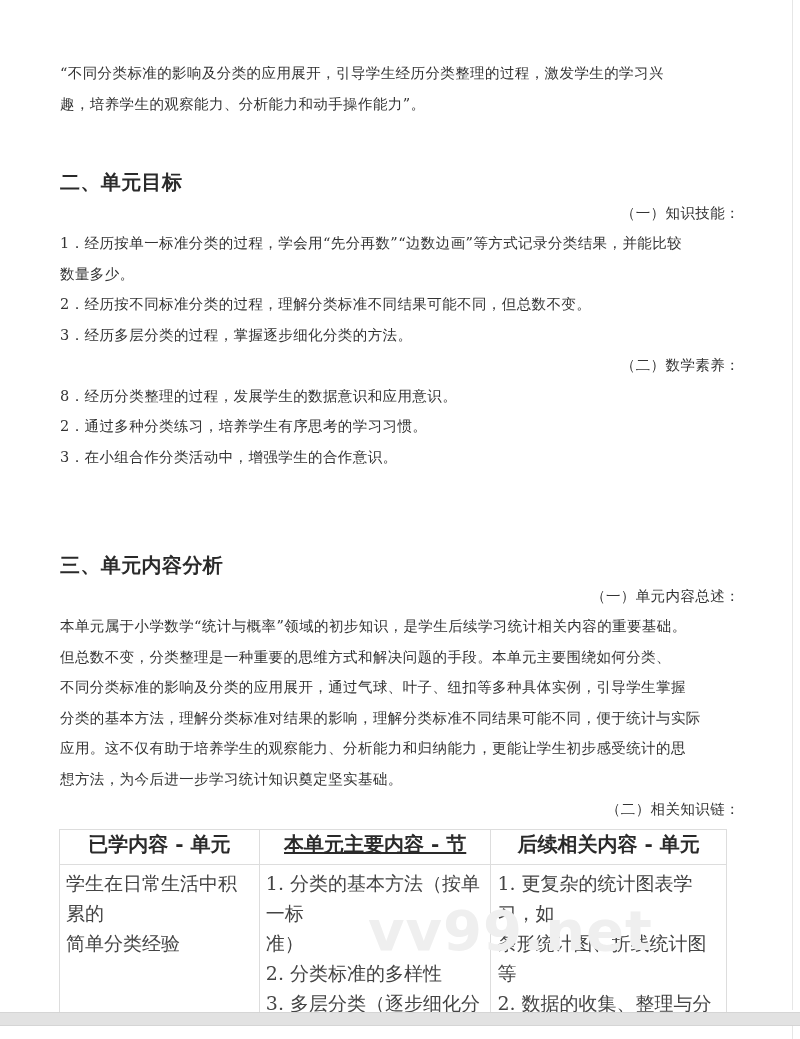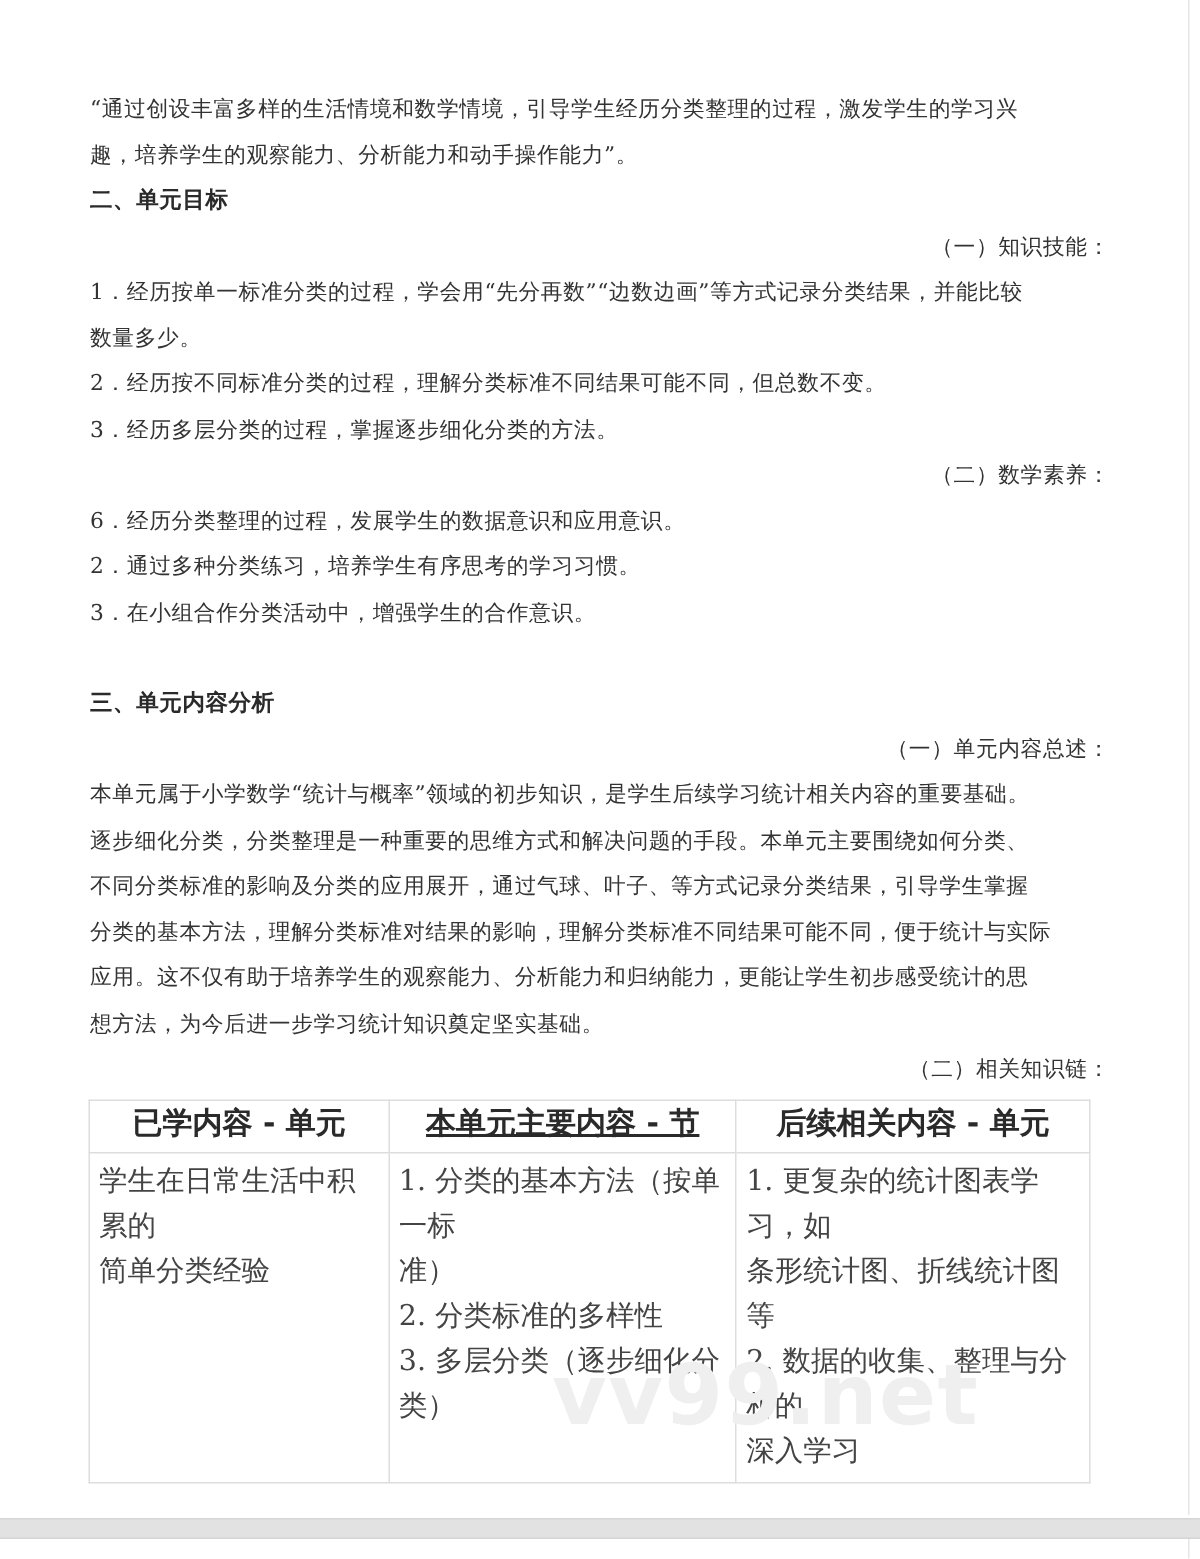--- a/index.html
+++ b/index.html
@@ -8,21 +8,21 @@
     background: #ffffff;
     font-family: "DejaVu Serif", "Liberation Serif", serif;
     color: #333;
   }
   .page {
     position: absolute; left: 0; top: 0; width: 792px; height: 1010px;
     background: #fff; border-right: 1px solid #e6e6e6;
   }
   .content { position: absolute; left: 60px; top: 58px; width: 680px; }
   p { margin: 0; font-size: 14.5px; line-height: 30.5px; letter-spacing: 0.4px; }
-  .h { font-family: Liberation Serif, serif; font-weight: bold; font-size: 15px; color: #2a2a2a; }
+  .h { font-family: Liberation Serif, serif; font-weight: bold; font-size: 20px; color: #2a2a2a; margin-top: 48px; }
   .sub { text-indent: -4px; text-align: right; }
   .gap { height: 30px; }
   table { border-collapse: collapse; width: 668px; margin-top: 4px; margin-left: -1px; }
   th, td { border: 1px solid #ddd; font-size: 19px; vertical-align: top; }
   th { font-family: "DejaVu Sans", "Liberation Sans", sans-serif; font-weight: bold; height: 32px; text-align: center; color: #2a2a2a; font-size: 20px; }
   td { padding: 3px 6px 6px 6px; line-height: 30px; color: #444; }
   .c1 { width: 200px; } .c2 { width: 232px; text-decoration: underline; } .c3 { width: 236px; }
   .cellline { display: block; }
   .watermark {
     position: absolute; left: 368px; top: 898px;
@@ -30,42 +30,42 @@
     font-size: 56px; color: #efefef; letter-spacing: 1px;
   }
   .bottom-bar { position: absolute; left: 0; top: 1012px; width: 800px; height: 12px; background: #e2e2e2; border-top: 1px solid #d5d5d5; border-bottom: 1px solid #d5d5d5; }
   .next-page { position: absolute; left: 0; top: 1026px; width: 792px; height: 13px; background: #fff; border-right: 1px solid #e6e6e6; }
 </style>
 </head>
 <body>
 
 <div class="page">
   <div class="content">
-    <p>“通过创设丰富多样的生活情境和数学情境，引导学生经历分类整理的过程，激发学生的学习兴</p>
+    <p>“不同分类标准的影响及分类的应用展开，引导学生经历分类整理的过程，激发学生的学习兴</p>
     <p>趣，培养学生的观察能力、分析能力和动手操作能力”。</p>
 
     <p class="h">二、单元目标</p>
     <p class="sub">（一）知识技能：</p>
     <p>1．经历按单一标准分类的过程，学会用“先分再数”“边数边画”等方式记录分类结果，并能比较</p>
     <p>数量多少。</p>
     <p>2．经历按不同标准分类的过程，理解分类标准不同结果可能不同，但总数不变。</p>
     <p>3．经历多层分类的过程，掌握逐步细化分类的方法。</p>
 
     <p class="sub">（二）数学素养：</p>
-    <p>6．经历分类整理的过程，发展学生的数据意识和应用意识。</p>
+    <p>8．经历分类整理的过程，发展学生的数据意识和应用意识。</p>
     <p>2．通过多种分类练习，培养学生有序思考的学习习惯。</p>
     <p>3．在小组合作分类活动中，增强学生的合作意识。</p>
 
     <div class="gap"></div>
 
     <p class="h">三、单元内容分析</p>
     <p class="sub">（一）单元内容总述：</p>
     <p>本单元属于小学数学“统计与概率”领域的初步知识，是学生后续学习统计相关内容的重要基础。</p>
-    <p>逐步细化分类，分类整理是一种重要的思维方式和解决问题的手段。本单元主要围绕如何分类、</p>
-    <p>不同分类标准的影响及分类的应用展开，通过气球、叶子、等方式记录分类结果，引导学生掌握</p>
+    <p>但总数不变，分类整理是一种重要的思维方式和解决问题的手段。本单元主要围绕如何分类、</p>
+    <p>不同分类标准的影响及分类的应用展开，通过气球、叶子、纽扣等多种具体实例，引导学生掌握</p>
     <p>分类的基本方法，理解分类标准对结果的影响，理解分类标准不同结果可能不同，便于统计与实际</p>
     <p>应用。这不仅有助于培养学生的观察能力、分析能力和归纳能力，更能让学生初步感受统计的思</p>
     <p>想方法，为今后进一步学习统计知识奠定坚实基础。</p>
     <p class="sub">（二）相关知识链：</p>
 
     <table>
       <thead>
         <tr>
           <th class="c1">已学内容 - 单元</th>
           <th class="c2">本单元主要内容 - 节</th>

